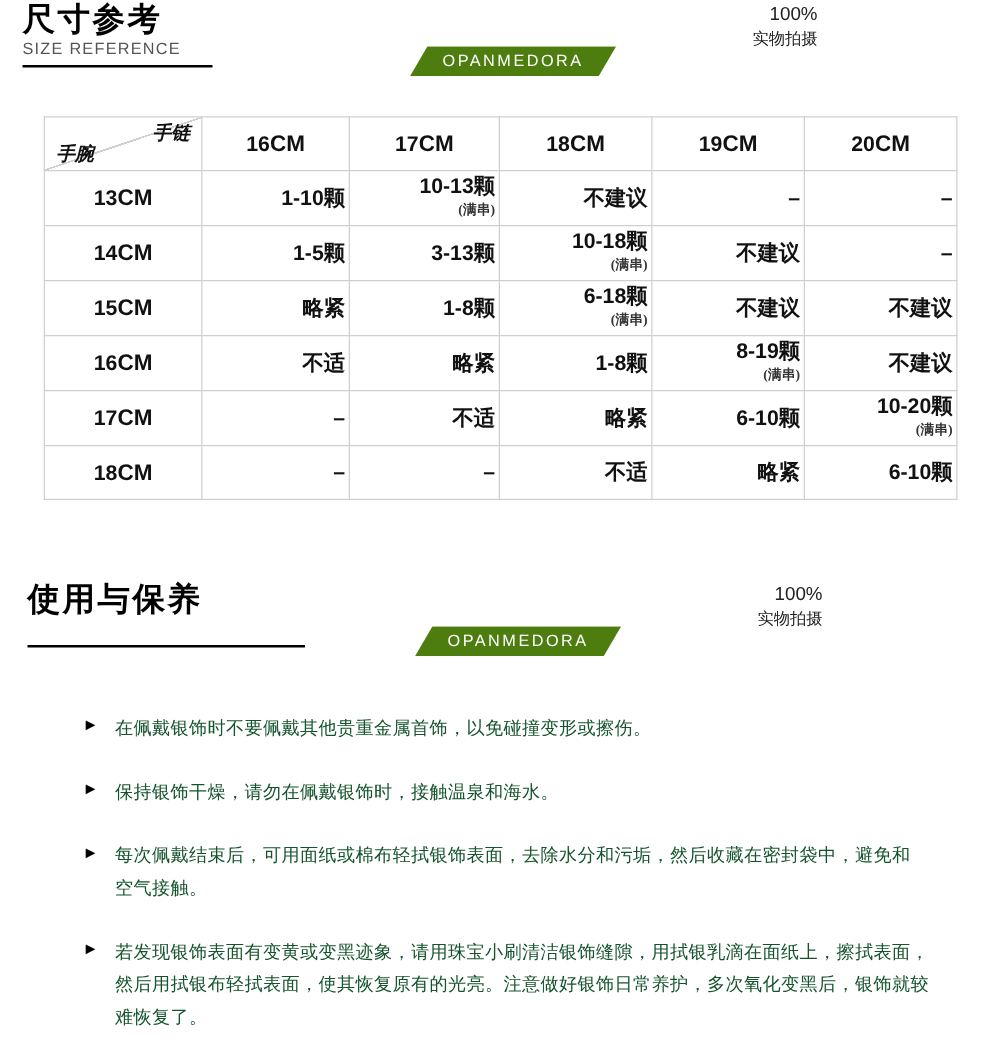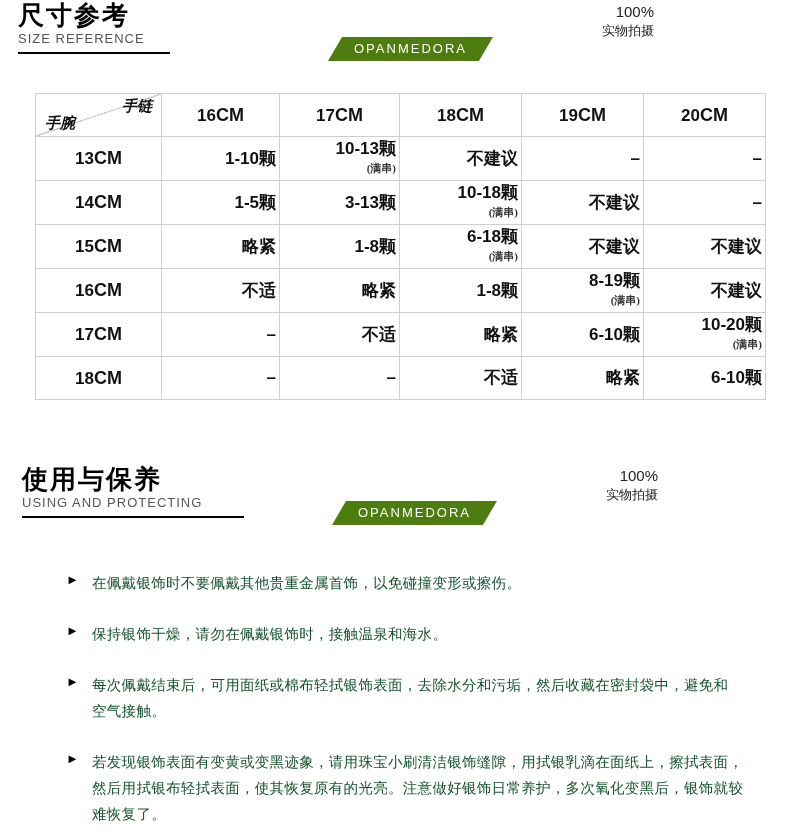--- a/index.html
+++ b/index.html
@@ -184,21 +184,20 @@
           <td class="sub"><span>略紧</span><span class="small"></span></td>
           <td class="sub"><span>6-10颗</span><span class="small"></span></td>
         </tr>
       </tbody>
     </table>
   </div>
 
   <div class="sec-head" style="position:absolute; left:4px; top:440px; height:70px;margin-top:24px;">
     <div class="titles">
       <div class="cn-title">使用与保养</div>
-      <div class="en-title">USING  AND PROTECTING</div>
     </div>
     <div class="rule" style="left:18px; top:52px; width:222px;"></div>
     <div class="ribbon" style="left:328px; top:37px;">OPANMEDORA</div>
     <div class="right-note">
       <div class="pct">100%</div>
       <div>实物拍摄</div>
     </div>
   </div>
 
   <div class="care-list">

